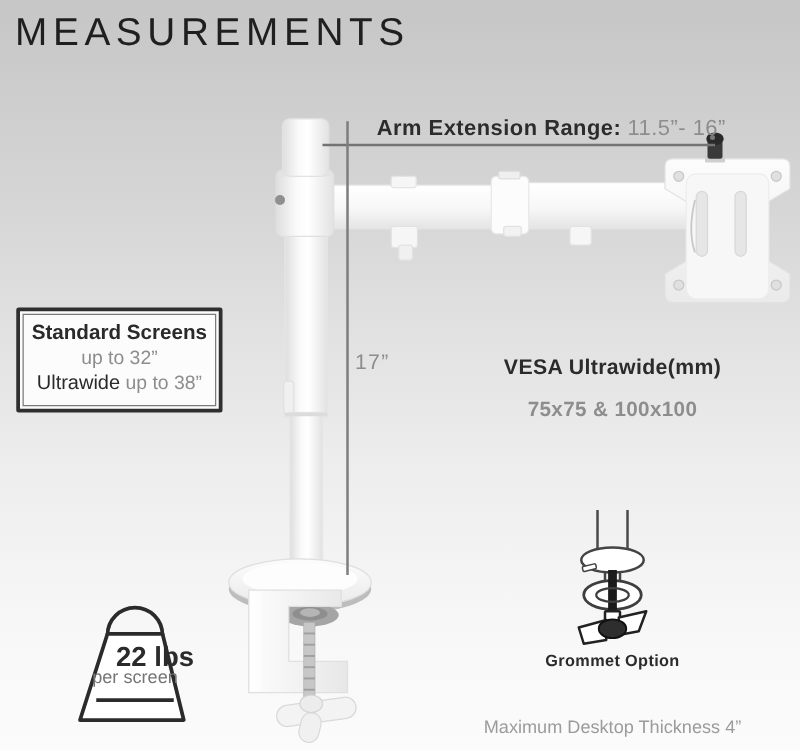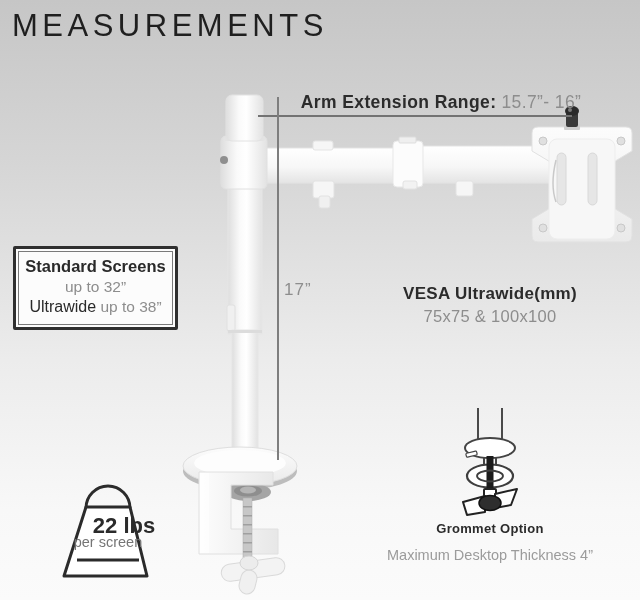--- a/index.html
+++ b/index.html
@@ -30,32 +30,32 @@
     border:3px solid #2f2f2f;border-radius:2px;background:#fcfcfc;padding:2px;
   }
   .screens-box .inner{border:1px solid #7a7a7a;text-align:center;padding:5px 2px 8px;}
   .screens-box .l1{font-size:16.5px;font-weight:bold;color:#2a2a2a;}
   .screens-box .l2{font-size:15.5px;color:#8d8d8d;margin-top:2px;}
   .screens-box .l3{font-size:15.5px;margin-top:2px;color:#8d8d8d;}
   .screens-box .l3 .b{font-size:16px;font-weight:normal;color:#2a2a2a;}
   
   .vesa-block{left:390px;top:284px;width:200px;text-align:center;z-index:6;}
   .vesa-block .t{font-size:17px;font-weight:bold;color:#2b2b2b;letter-spacing:.3px;}
-  .vesa-block .s{font-size:16.5px;color:#8d8d8d;margin-top:3px;letter-spacing:.3px;}
+  .vesa-block .s{font-size:16.5px;color:#8d8d8d;margin-top:15px;letter-spacing:.3px;font-weight:bold;}
   
   .weight-group{left:56px;top:482px;width:108px;height:104px;z-index:6;}
   .weight-group .w1{position:absolute;left:16px;top:31px;width:104px;text-align:center;
     font-size:22px;font-weight:bold;color:#2b2b2b;}
   .weight-group .w2{position:absolute;left:0;top:52px;width:104px;text-align:center;
     font-size:14.5px;color:#757575;}
   
   .grommet-svg{left:437px;top:404px;z-index:4;}
   .grommet-title{left:390px;top:521px;width:200px;text-align:center;
     font-size:13px;font-weight:bold;color:#2b2b2b;z-index:6;letter-spacing:.3px;}
-  .grommet-sub{left:372px;top:547px;width:236px;text-align:center;
+  .grommet-sub{left:372px;top:574px;width:236px;text-align:center;
     font-size:14.5px;color:#9b9b9b;z-index:6;}
 </style>
 </head>
 <body>
 
 <div class="stage">
 
   <div class="abs title">MEASUREMENTS</div>
 
   <svg class="abs product-svg" width="640" height="600" viewBox="0 0 640 600">
@@ -150,21 +150,21 @@
         <rect x="240" y="570" width="16" height="24" rx="8" fill="#f0f0f0" stroke="#d9d9d9" transform="rotate(14 248 582)"></rect>
         <ellipse cx="249" cy="563" rx="9" ry="7" fill="#ececec" stroke="#d5d5d5"></ellipse>
       </g>
     </g>
   </svg>
 
   <div class="abs dim-h"></div>
   <div class="abs dim-v"></div>
 
   <div class="abs arm-ext-label">
-    <span class="b">Arm Extension Range:</span><span class="v">15.7”- 16”</span>
+    <span class="b">Arm Extension Range:</span><span class="v">11.5”- 16”</span>
   </div>
 
   <div class="abs pole-height-label">17”</div>
 
   <div class="abs screens-box">
     <div class="inner">
       <div class="l1">Standard Screens</div>
       <div class="l2">up to 32”</div>
       <div class="l3"><span class="b">Ultrawide</span><span> up to 38”</span></div>
     </div>

